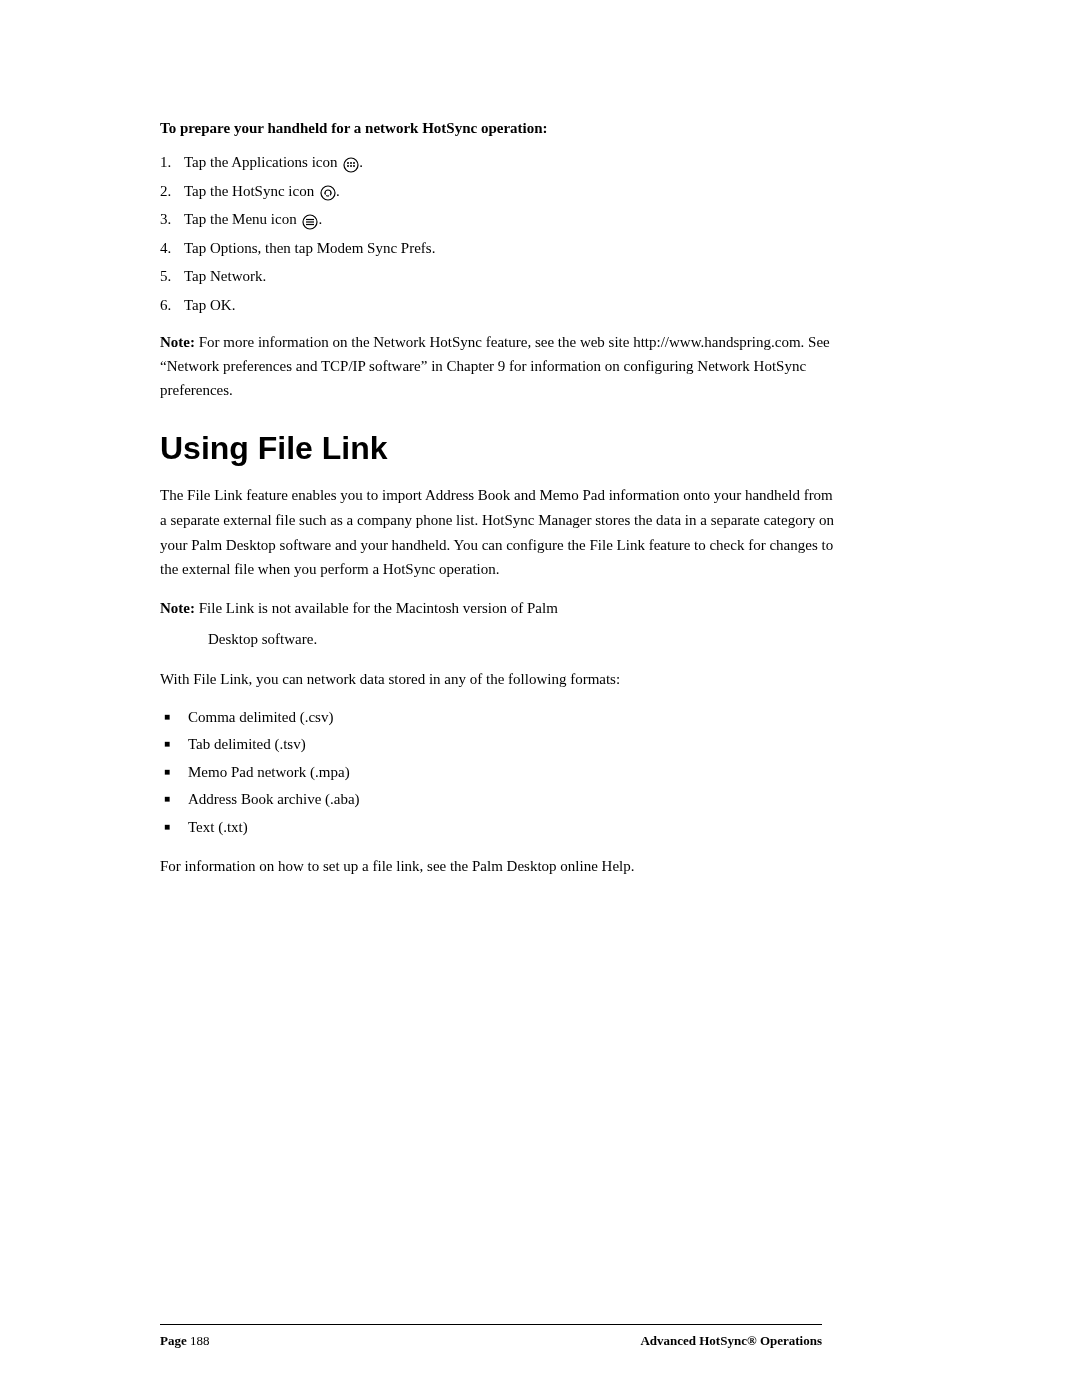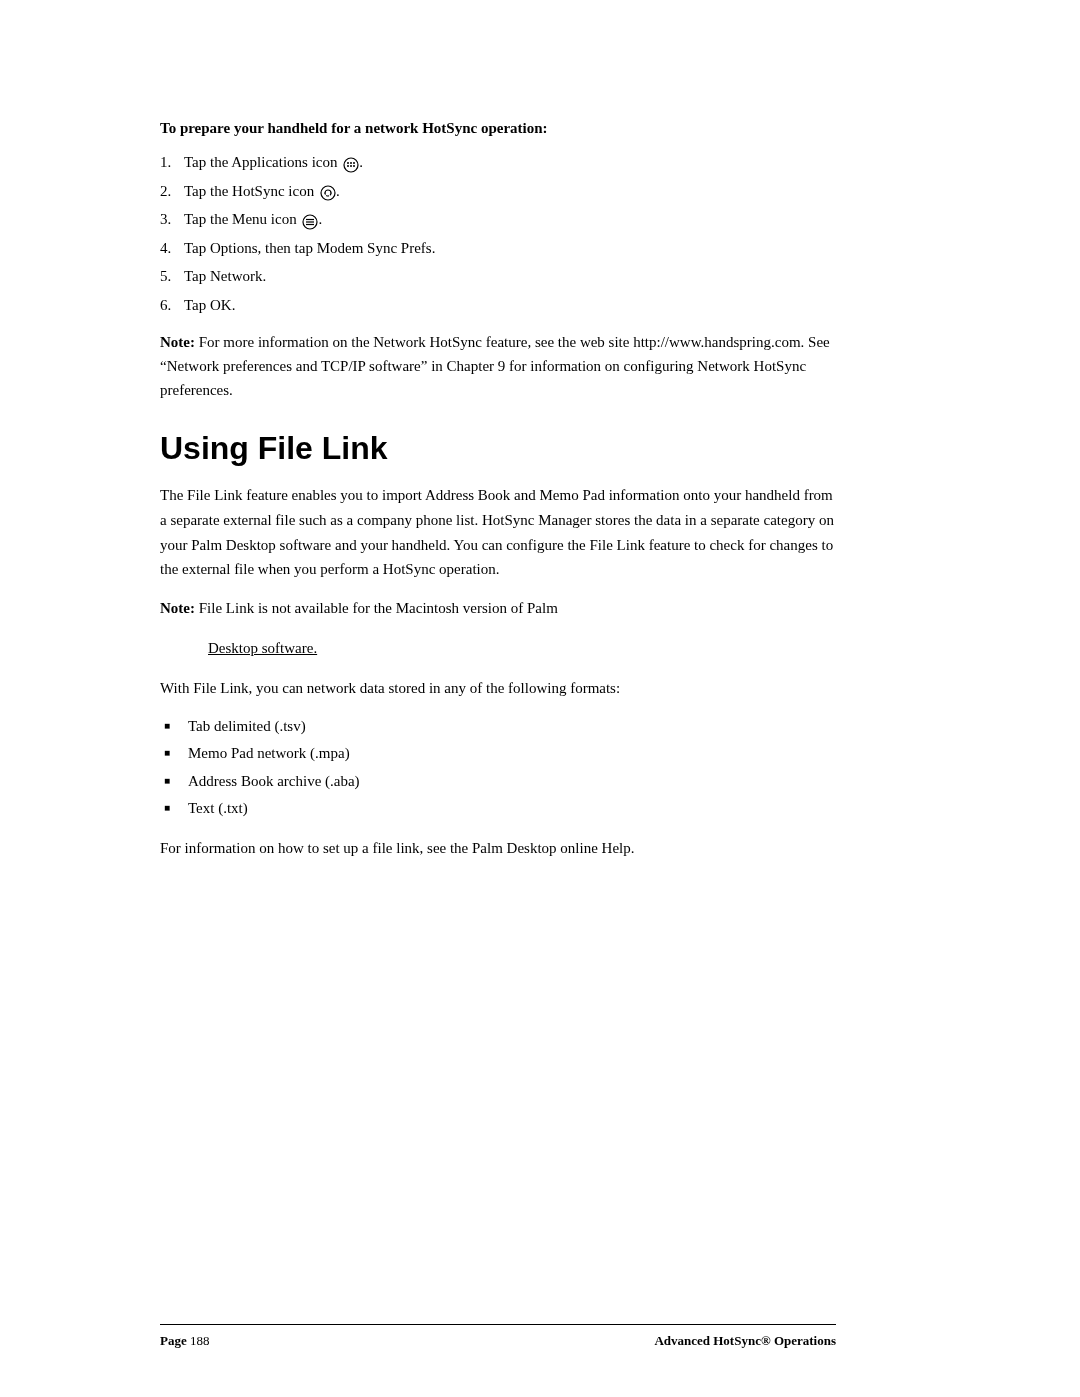--- a/index.html
+++ b/index.html
@@ -67,22 +67,21 @@
       padding-left: 0;
       line-height: 1.6;
     }
 
     .note-block .note-label {
       font-weight: bold;
     }
 
     .note-indent {
       padding-left: 48px;
-      margin-top: 16px;
-      text-decoration: underline;
+      margin-top: 7px;
     }
 
     .section-heading {
       font-size: 32px;
       font-weight: bold;
       margin: 28px 0 16px 0;
       font-family: Arial, Helvetica, sans-serif;
     }
 
     .body-para {
@@ -108,21 +107,21 @@
       position: absolute;
       left: 4px;
       font-size: 10px;
       top: 3px;
     }
 
     .page-footer {
       position: absolute;
       bottom: 48px;
       left: 160px;
-      right: 160px;
+      right: 174px;
       border-top: 1px solid #000;
       padding-top: 8px;
       display: flex;
       justify-content: space-between;
       align-items: center;
     }
 
     .footer-left {
       font-size: 13px;
     }
@@ -209,20 +208,23 @@
     <div class="note-block">
       <span class="note-label">Note:</span>
       <span> File Link is not available for the Macintosh version of Palm</span>
       <div class="note-indent">Desktop software.</div>
     </div>
 
     <p class="body-para">With File Link, you can network data stored in any of the following formats:</p>
 
     <ul class="bullet-list">
       <li>
+        <span>Comma delimited (.csv)</span>
+      </li>
+      <li>
         <span>Tab delimited (.tsv)</span>
       </li>
       <li>
         <span>Memo Pad network (.mpa)</span>
       </li>
       <li>
         <span>Address Book archive (.aba)</span>
       </li>
       <li>
         <span>Text (.txt)</span>

